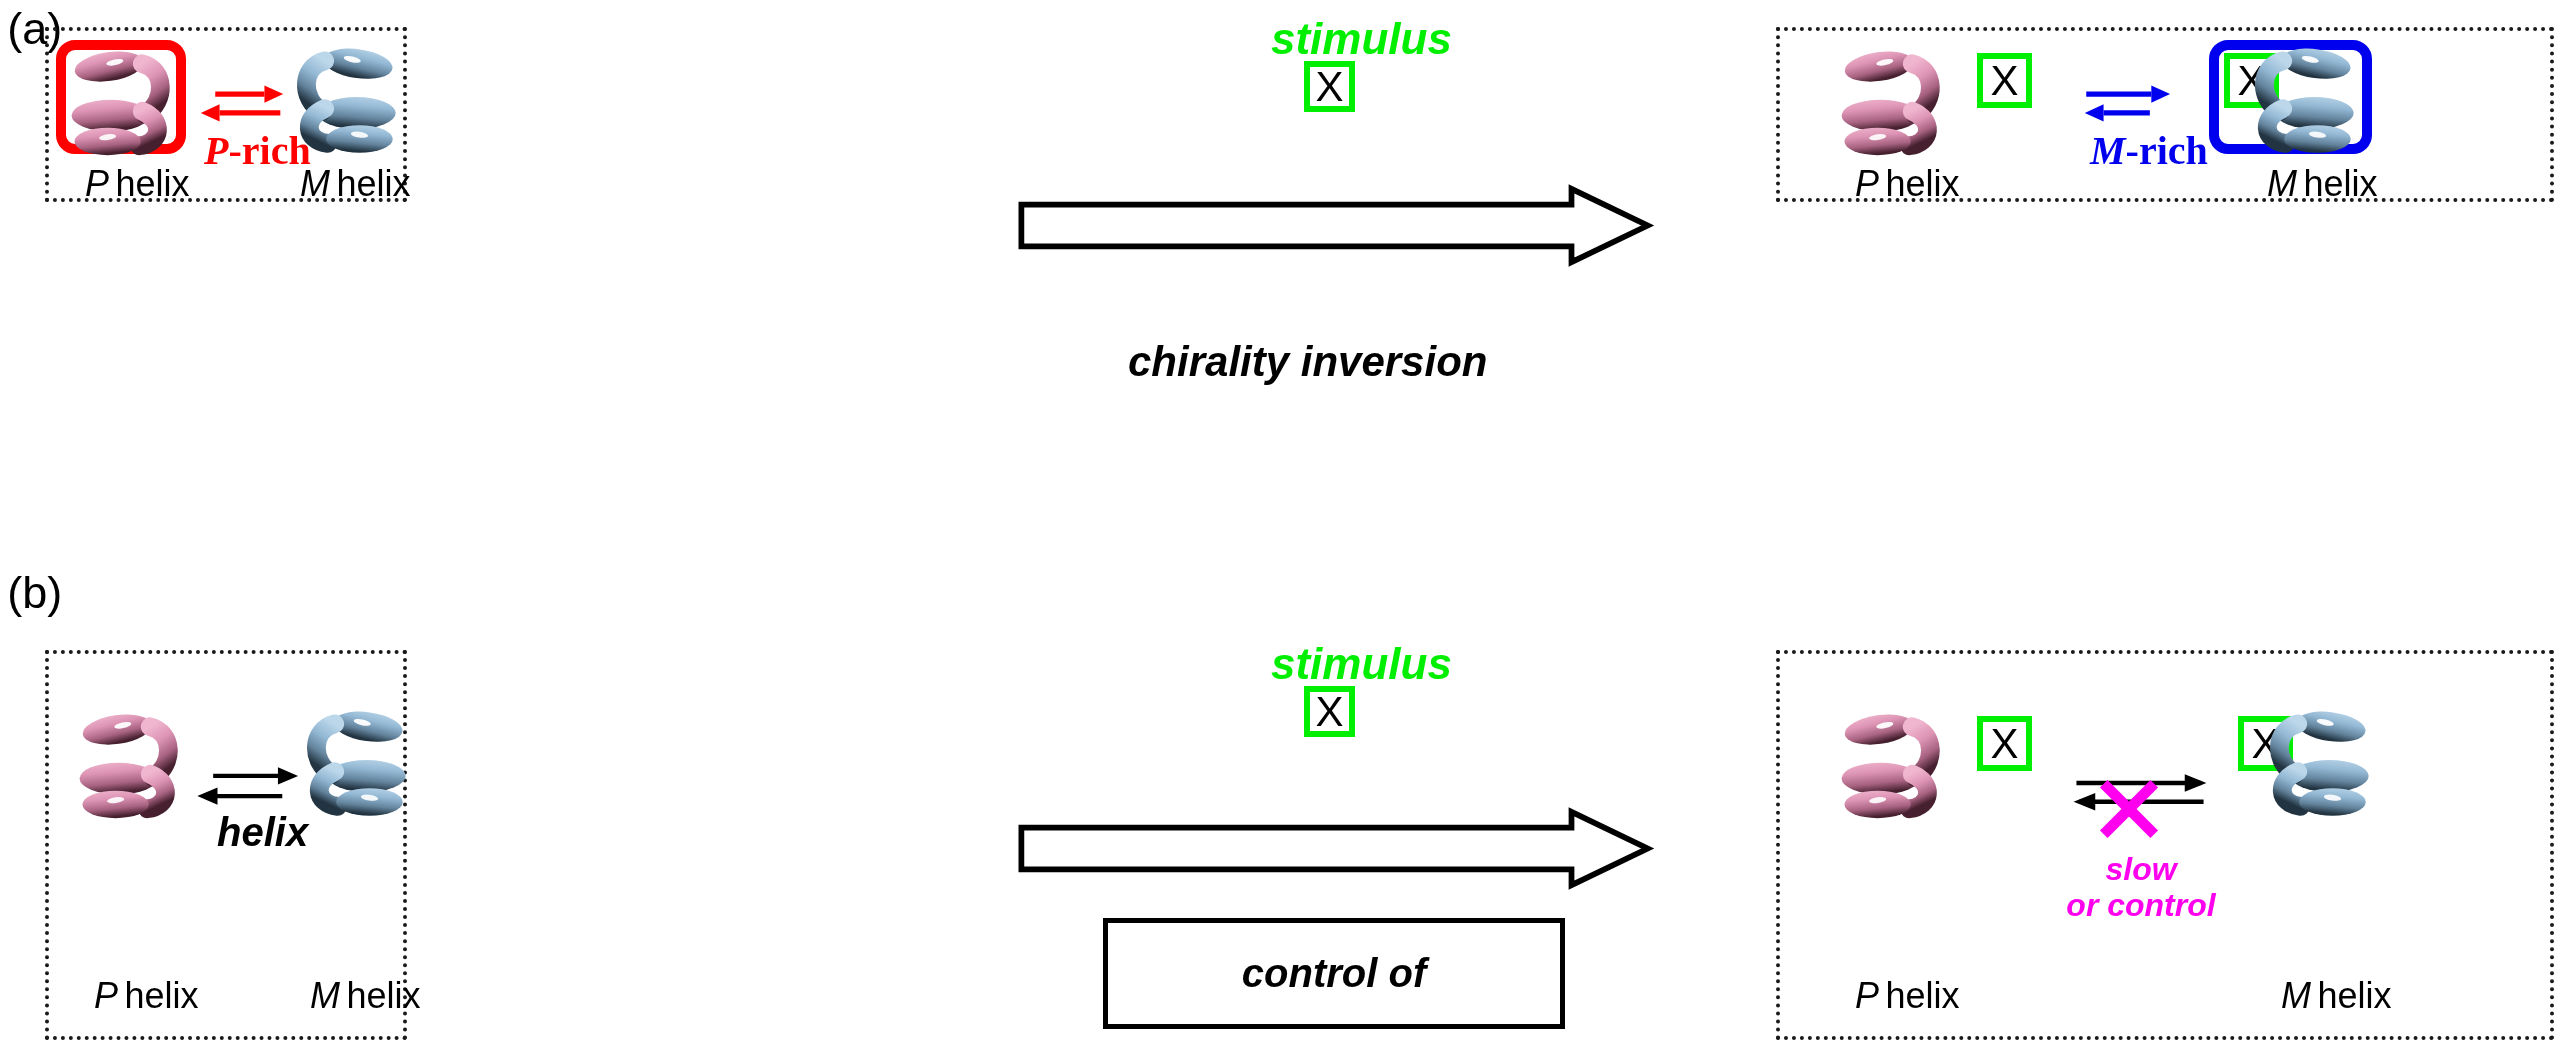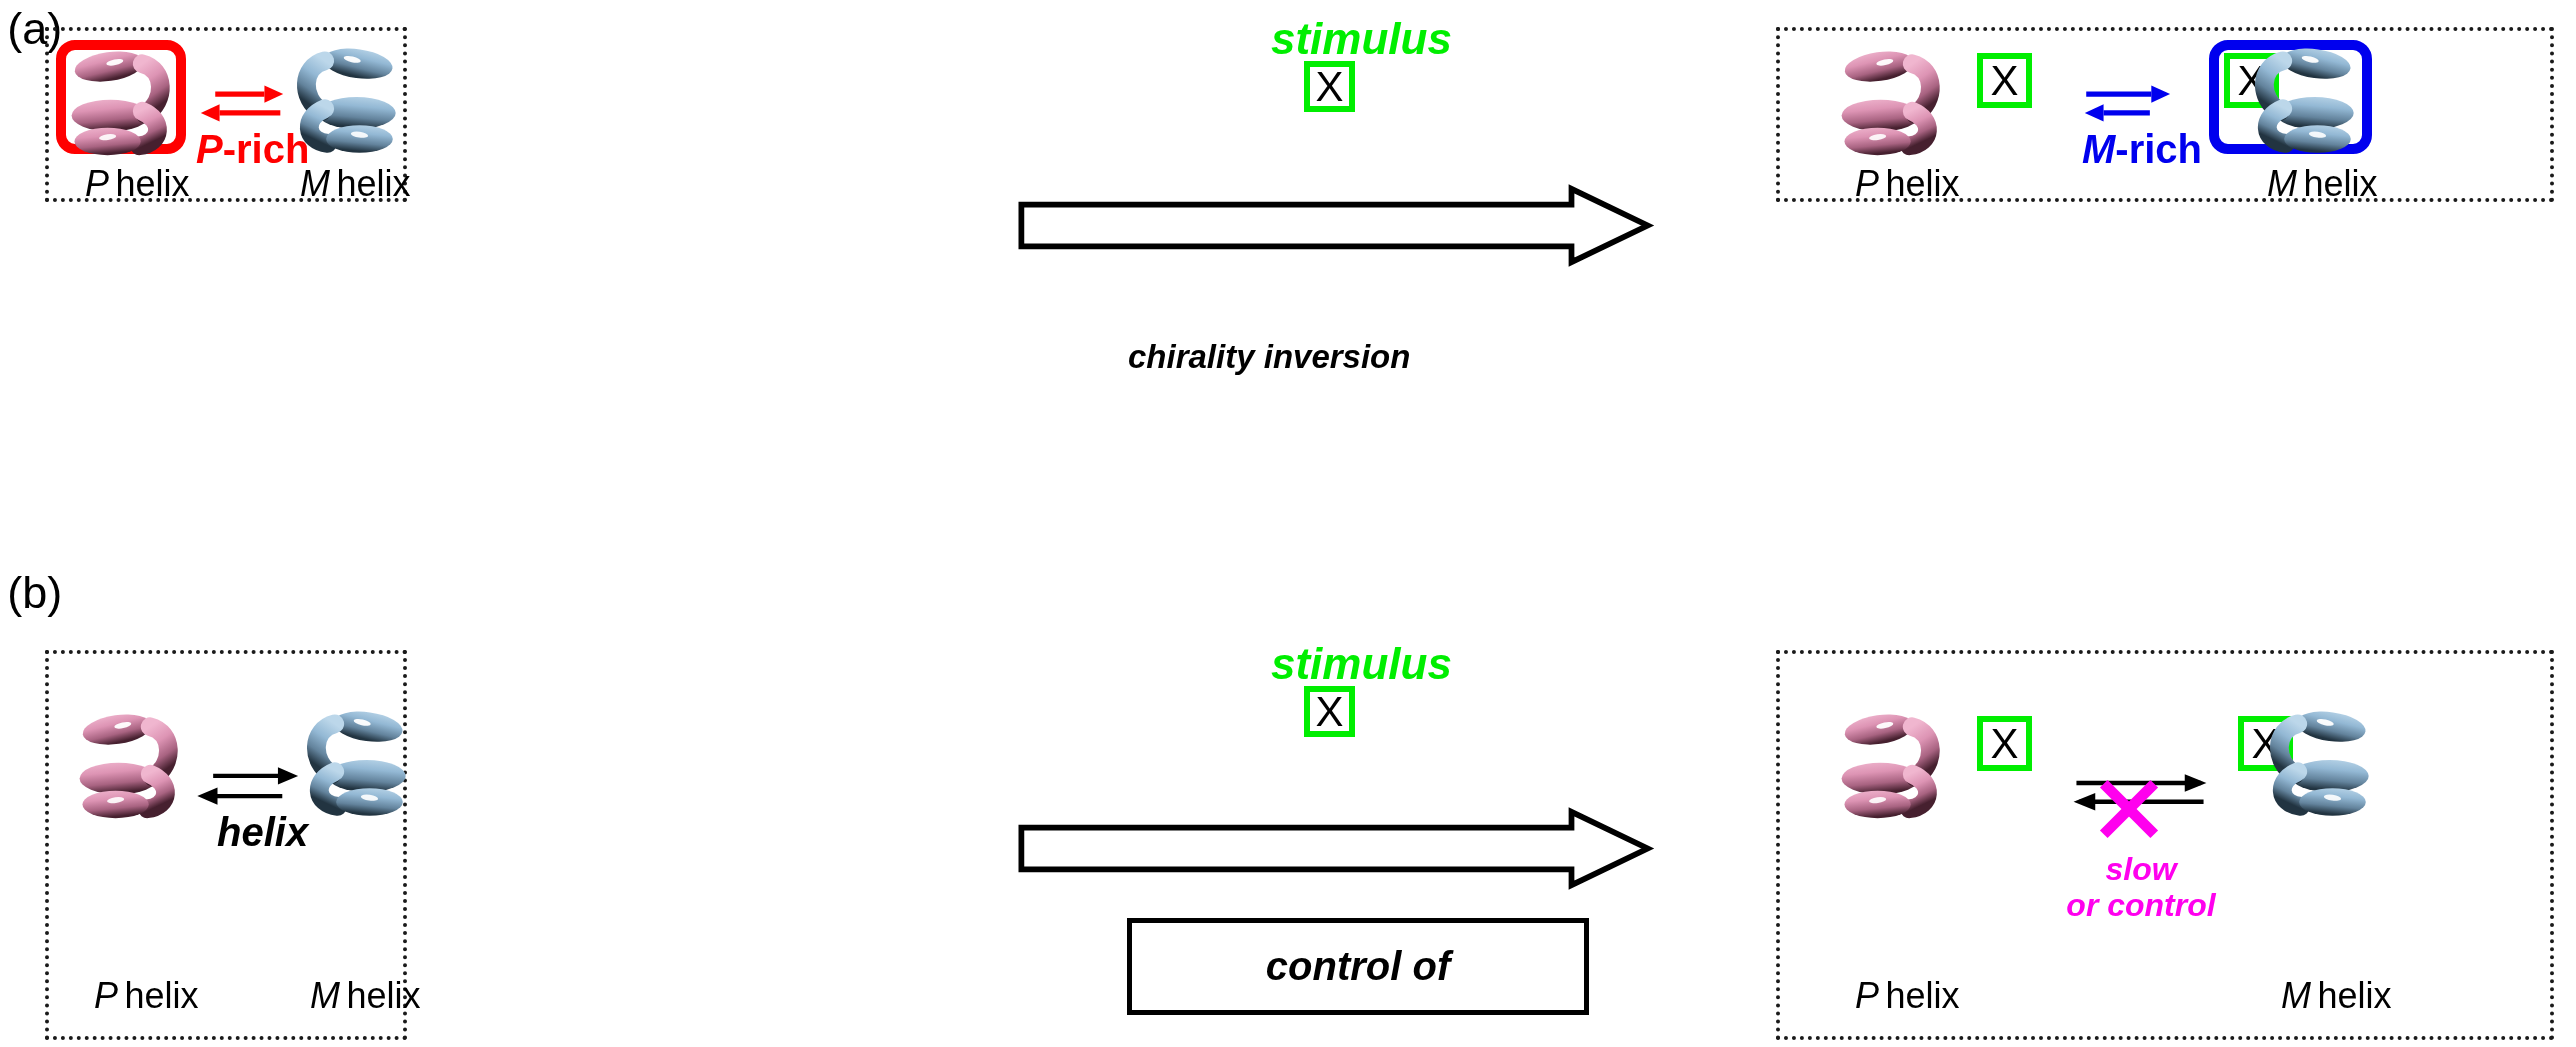--- a/index.html
+++ b/index.html
@@ -3,26 +3,26 @@
 <meta charset="utf-8">
 <style>
   html,body{margin:0;padding:0;background:#fff;}
   body{width:2576px;height:1048px;position:relative;font-family:"Liberation Sans",sans-serif;overflow:hidden;}
   .abs{position:absolute;}
   .panel-label{font-size:45px;color:#000;font-family:"Liberation Sans",sans-serif;font-weight:400;line-height:1;}
   .dotted-box{border:4.3px dotted #1a1a1a;box-sizing:border-box;background:transparent;}
   .helix-label{font-size:36px;color:#000;white-space:nowrap;font-family:"Liberation Sans",sans-serif;text-align:center;}
   .helix-label i{font-style:italic;}
   .hl-sp{display:inline-block;width:6.5px;}
-  .rich-label{font-size:40px;font-weight:bold;white-space:nowrap;font-family:Liberation Sans, sans-serif;}
+  .rich-label{font-size:40px;font-weight:bold;white-space:nowrap;font-family:Liberation Serif, serif;margin-left:8px;}
   .rich-label i{font-style:italic;}
   .red{color:#FF0000;}
   .blue{color:#0000EE;}
   .stimulus{font-size:44px;font-weight:bold;font-style:italic;color:#00EE00;white-space:nowrap;}
-  .bigcaption{font-size:33px;font-weight:bold;font-style:italic;color:#000;white-space:nowrap;}
+  .bigcaption{font-size:42px;font-weight:bold;font-style:italic;color:#000;white-space:nowrap;}
   .speedlabel{font-size:32px;font-weight:bold;font-style:italic;color:#FF00EE;text-align:center;line-height:1.12;white-space:nowrap;}
   .fastlabel{font-size:40px;font-weight:bold;font-style:italic;color:#000;white-space:nowrap;}
   .xbox{border:6.5px solid #00EE00;background:#fff;box-sizing:border-box;display:flex;align-items:center;justify-content:center;}
   .xbox span{font-size:42px;color:#000;font-family:"Liberation Sans",sans-serif;line-height:1;}
   .sel-red{border:10px solid #FF0000;border-radius:19px;box-sizing:border-box;background:transparent;}
   .sel-blue{border:10px solid #0000EE;border-radius:19px;box-sizing:border-box;background:transparent;}
   .ctrl-box{border:5px solid #000;box-sizing:border-box;background:#fff;display:flex;align-items:center;justify-content:center;}
   .ctrl-box .t{font-size:40px;font-weight:bold;font-style:italic;color:#000;text-align:center;line-height:1.18;white-space:nowrap;}
   svg{display:block;overflow:visible;}
 </style>
@@ -194,21 +194,21 @@
 <div class="abs stimulus" style="left:1271px;top:639px;">stimulus</div>
 
 <div class="abs xbox" style="left:1304px;top:686px;width:51px;height:51px;">
     <span>X</span>
   </div>
 
 <svg class="abs" style="left:1017px;top:809px;" width="635" height="79" viewBox="0 0 880 110">
   <polygon points="4,26 770,26 770,4 876,55 770,106 770,84 4,84" fill="#fff" stroke="#000" stroke-width="8" stroke-linejoin="miter"></polygon>
 </svg>
 
-<div class="abs ctrl-box" style="left:1103px;top:918px;width:462px;height:97px;margin-left:24px;">
+<div class="abs ctrl-box" style="left:1103px;top:918px;width:462px;height:111px;">
   <div class="t">
     <div>control of</div>
   </div>
 </div>
 
 <div class="abs dotted-box" style="left:1776px;top:650px;width:778px;height:390px;"></div>
 
 <svg class="abs" style="left:1834px;top:708px;" width="116" height="108" viewBox="0 0 160 150">
   <g>
     <ellipse cx="64" cy="98" rx="54" ry="22" fill="url(#gp)"></ellipse>

